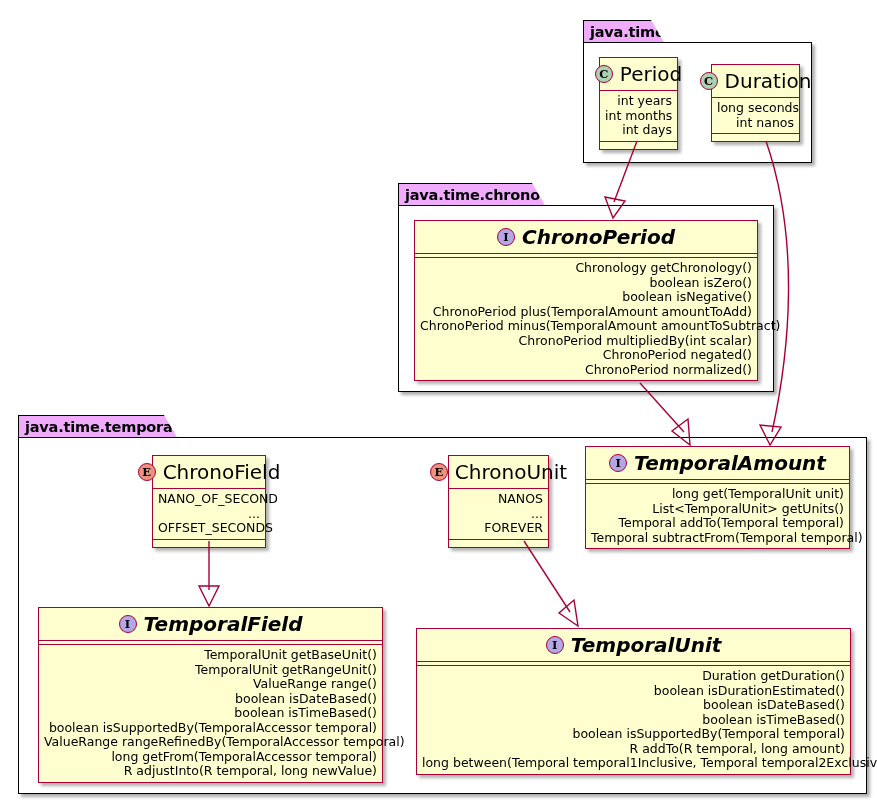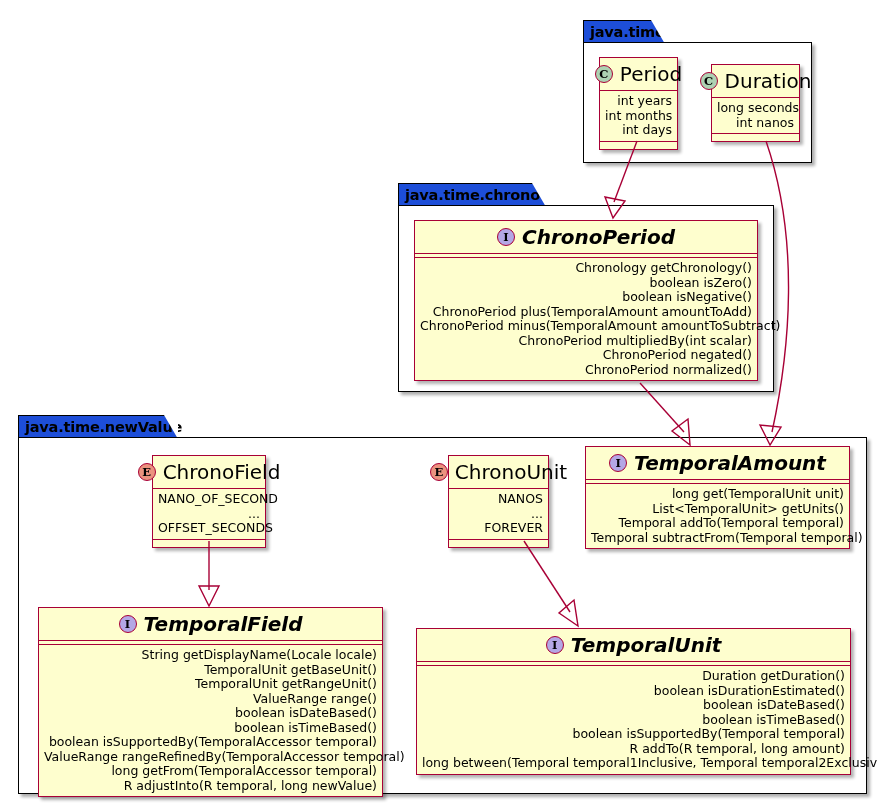--- a/index.html
+++ b/index.html
@@ -28,21 +28,21 @@
     box-sizing: border-box;
     border: 1.5px solid #000000;
     background: #ffffff;
     box-shadow: 3px 3px 3px rgba(0,0,0,0.32);
   }
   .package-tab {
     position: absolute;
     box-sizing: border-box;
     border: 1.5px solid #000000;
     border-bottom: none;
-    background: #1d4ed8;
+    background: #f0abfc;
     height: 23px;
     display: flex;
     align-items: center;
     padding-left: 6px;
     padding-right: 16px;
     font-size: 14.5px;
     font-weight: bold;
     color: #000000;
     white-space: nowrap;
     letter-spacing: -0.2px;
@@ -180,21 +180,21 @@
       <div class="member">boolean isNegative()</div>
       <div class="member">ChronoPeriod plus(TemporalAmount amountToAdd)</div>
       <div class="member">ChronoPeriod minus(TemporalAmount amountToSubtract)</div>
       <div class="member">ChronoPeriod multipliedBy(int scalar)</div>
       <div class="member">ChronoPeriod negated()</div>
       <div class="member">ChronoPeriod normalized()</div>
     </div>
   </div>
 
   <div class="package-tab" style="left:18px; top:415px; width:160px;">
-    <span>java.time.newValue</span>
+    <span>java.time.temporal</span>
     <span class="corner"></span>
   </div>
   <div class="package" style="left:18px; top:437px; width:849px; height:357px;"></div>
 
   <div class="uml" style="left:152px; top:455px; width:114px;">
     <div class="hdr">
       <span class="badge enm">E</span>
       <span class="name">ChronoField</span>
     </div>
     <div class="body">
@@ -232,21 +232,20 @@
     </div>
   </div>
 
   <div class="uml" style="left:38px; top:607px; width:345px;">
     <div class="hdr">
       <span class="badge itf">I</span>
       <span class="name italic">TemporalField</span>
     </div>
     <div class="sep"></div>
     <div class="body last">
-      <div class="member">String getDisplayName(Locale locale)</div>
       <div class="member">TemporalUnit getBaseUnit()</div>
       <div class="member">TemporalUnit getRangeUnit()</div>
       <div class="member">ValueRange range()</div>
       <div class="member">boolean isDateBased()</div>
       <div class="member">boolean isTimeBased()</div>
       <div class="member">boolean isSupportedBy(TemporalAccessor temporal)</div>
       <div class="member">ValueRange rangeRefinedBy(TemporalAccessor temporal)</div>
       <div class="member">long getFrom(TemporalAccessor temporal)</div>
       <div class="member">R adjustInto(R temporal, long newValue)</div>
     </div>

